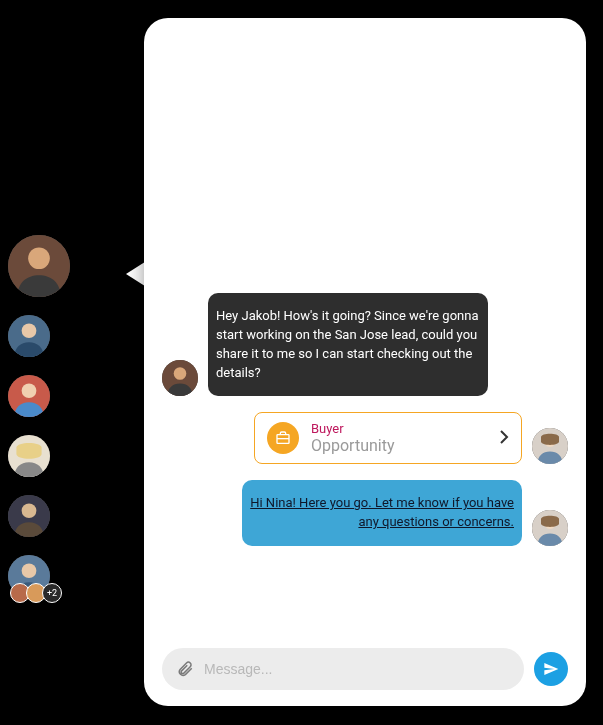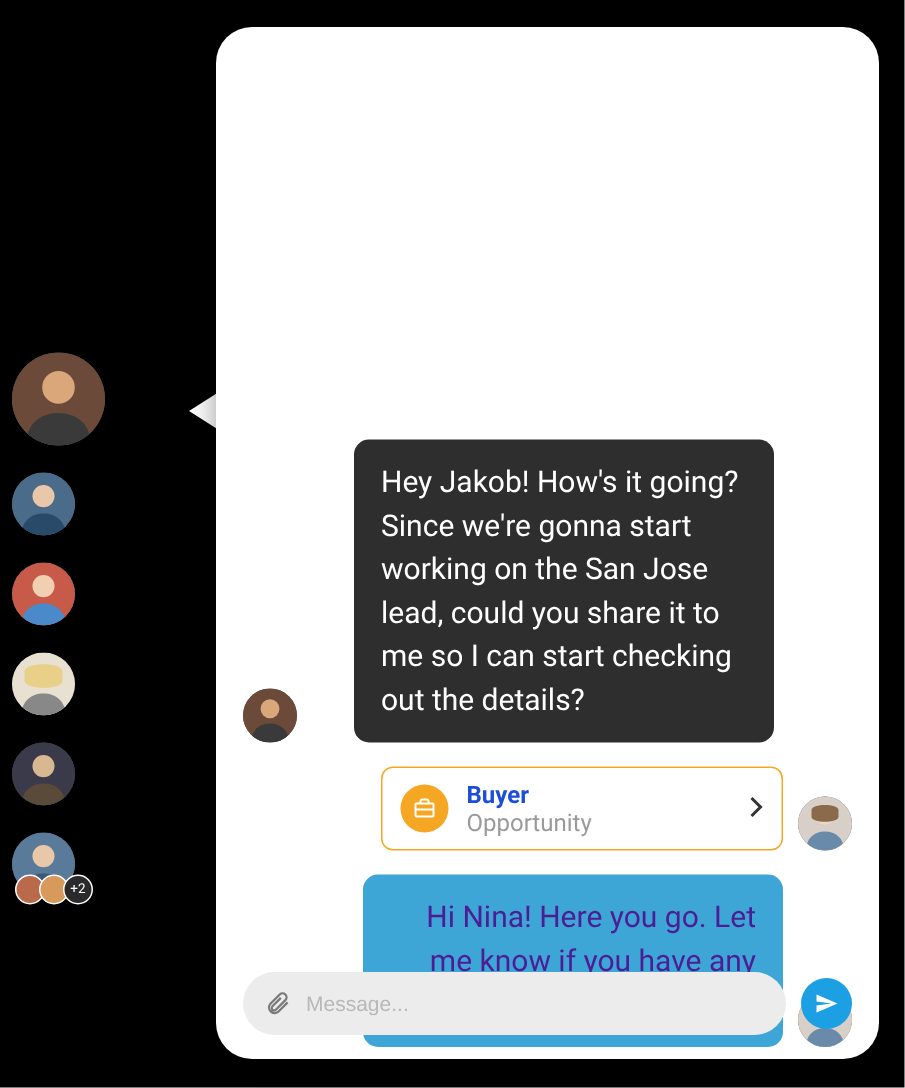--- a/index.html
+++ b/index.html
@@ -67,46 +67,45 @@
   }
   .messages {
     position: absolute;
     top: 275px;
     left: 0; right: 0; bottom: 72px;
     padding: 0 18px;
   }
   .row { display: flex; align-items: flex-end; gap: 10px; margin-bottom: 16px; }
   .row.right { justify-content: flex-end; }
   .bubble {
-    padding: 14px 18px;
+    padding: 14px 8px;
     border-radius: 10px;
-    font-size: 20px;
+    font-size: 13px;
     line-height: 1.45;
     max-width: 280px;
-    margin-left: 28px;
   }
   .bubble.dark { background: #2e2e2e; color: #fff; text-align: left; }
-  .bubble.blue { background: #3ea6d6; color: #4c1d95; text-align: right; }
+  .bubble.blue { background: #3ea6d6; color: #0f172a; text-align: right; text-decoration: underline; }
   .card {
     border: 1.5px solid #f5a623;
     border-radius: 8px;
     background: #fff;
     display: flex;
     align-items: center;
     padding: 8px 12px;
     gap: 12px;
     width: 268px;
   }
   .card-icon {
     width: 32px; height: 32px; border-radius: 50%;
     background: #f5a623;
     display: flex; align-items: center; justify-content: center;
   }
   .card-text { flex: 1; }
-  .card-title { font-size: 16px; color: #1d4ed8; font-weight: 700; }
+  .card-title { font-size: 13px; color: #be185d; font-weight: 400; }
   .card-sub { font-size: 16px; color: #9a9a9a; }
   .chevron { font-size: 20px; color: #333; font-weight: 300; }
   .composer {
     position: absolute;
     bottom: 16px; left: 18px; right: 18px;
     height: 42px;
     display: flex; align-items: center; gap: 10px;
   }
   .input-wrap {
     flex: 1;

